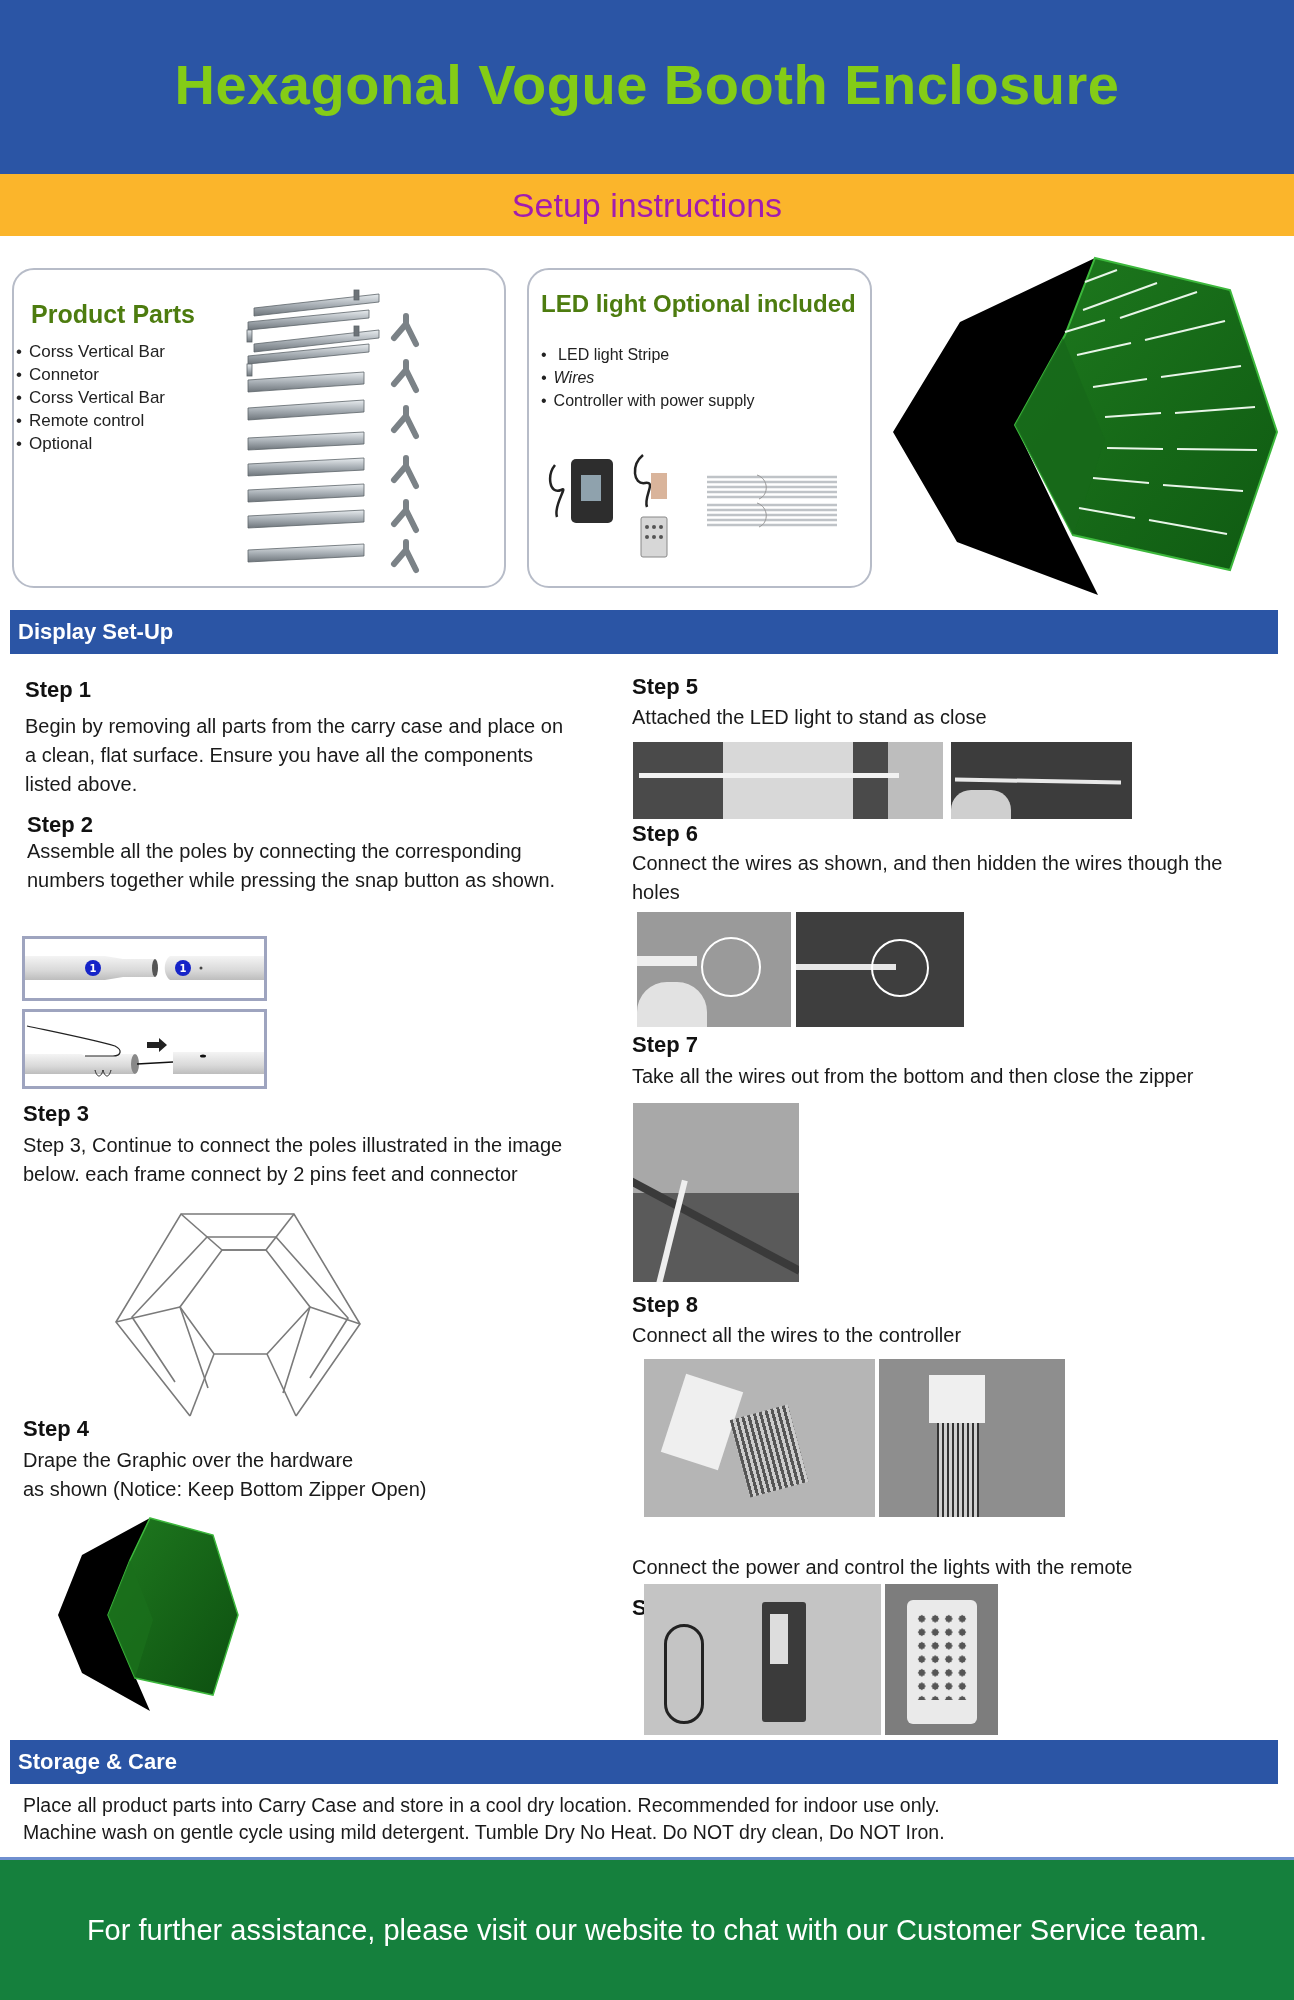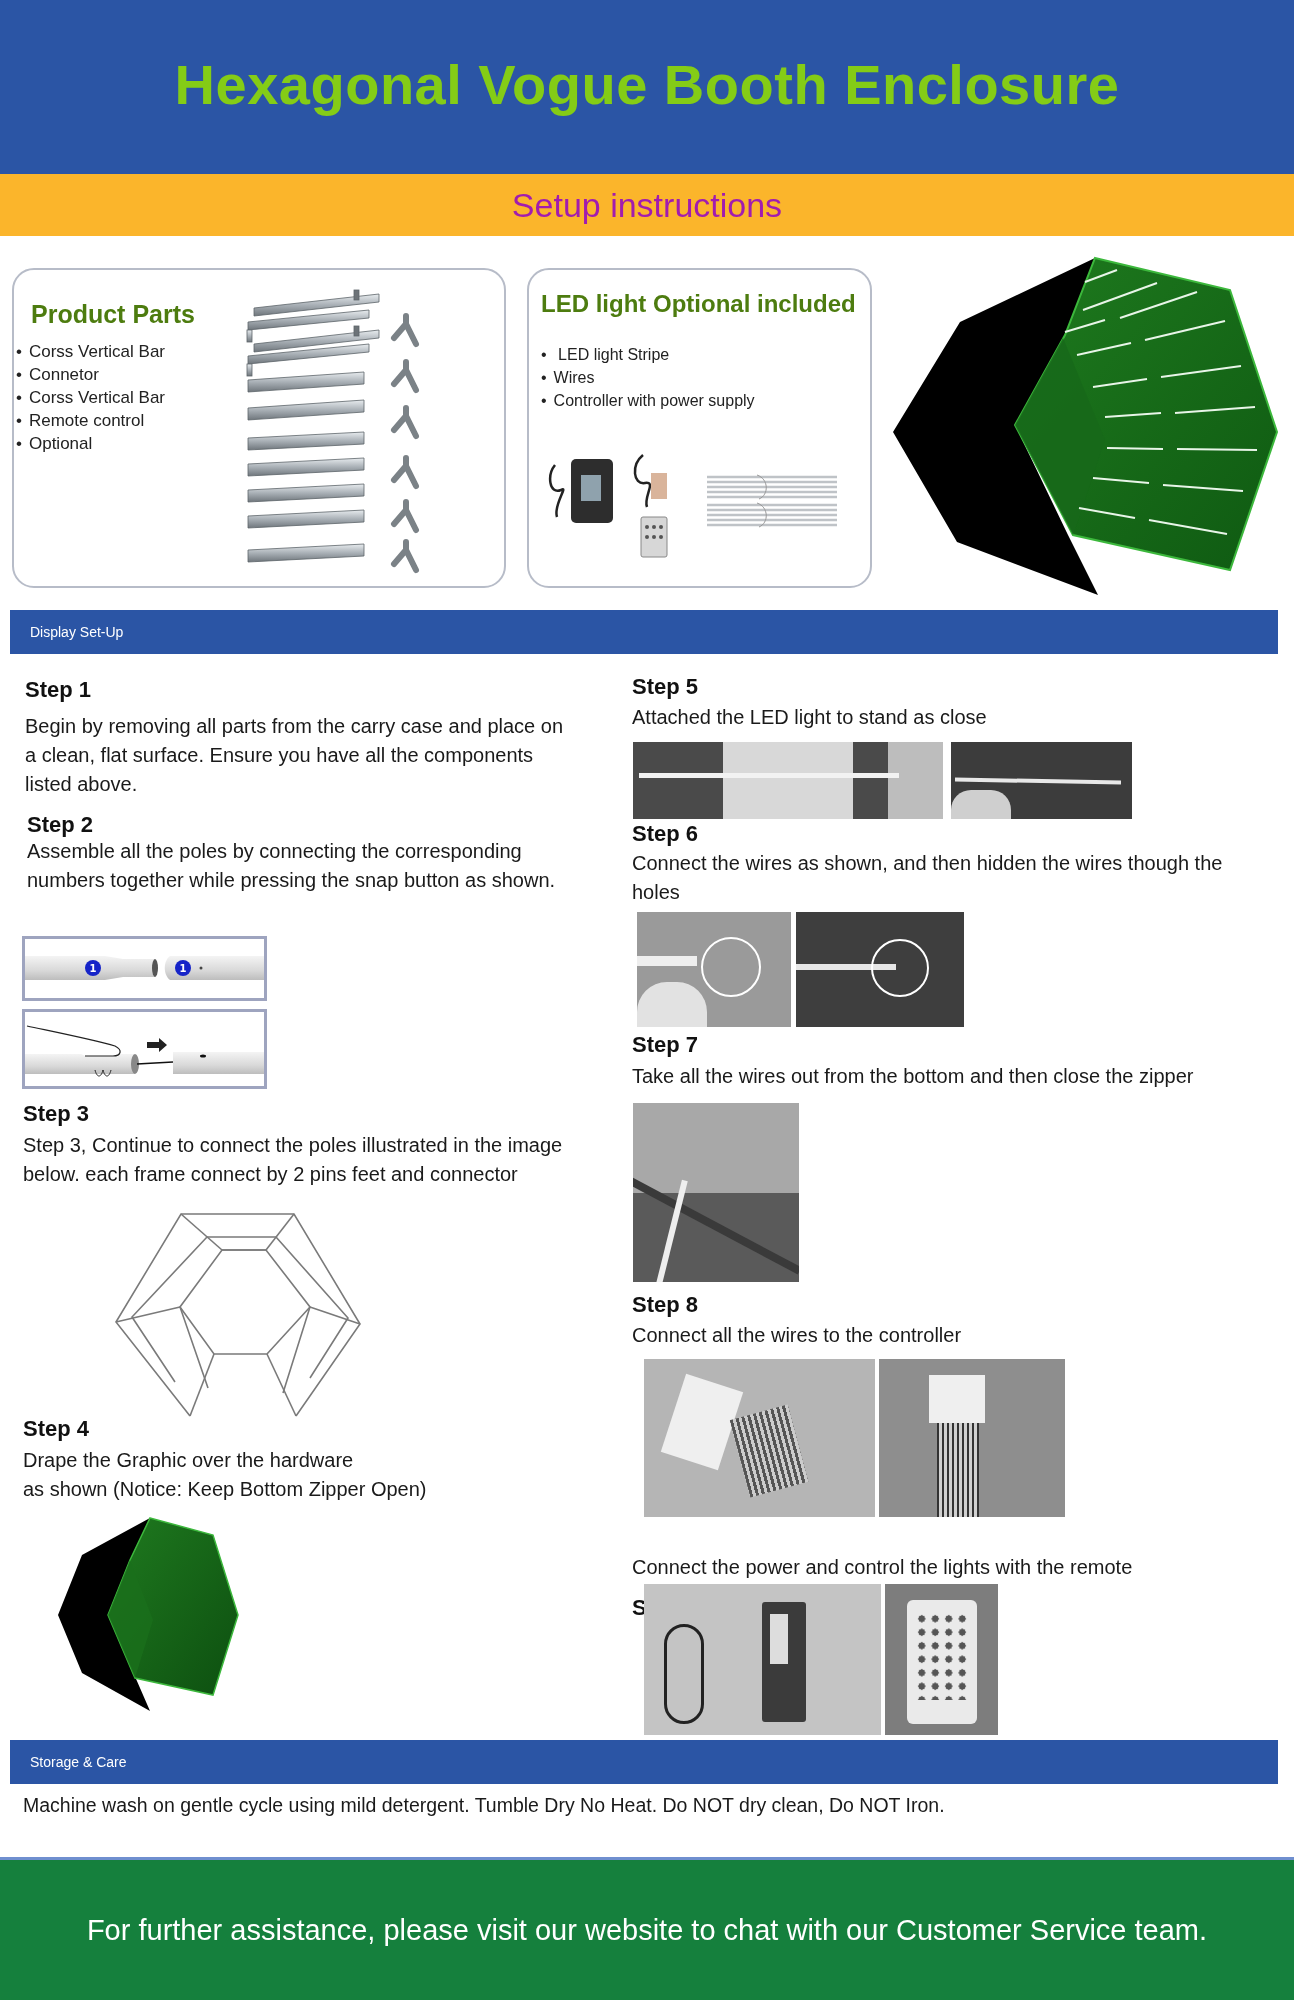--- a/index.html
+++ b/index.html
@@ -12,21 +12,21 @@
   .subheader span { color: #a21caf; font-size: 34px; font-weight: 400; }
 
   .card { position: absolute; border: 2px solid #b7bcc8; border-radius: 22px; background: #fff; }
   .card.parts { left: 12px; top: 268px; width: 494px; height: 320px; }
   .card.led { left: 527px; top: 268px; width: 345px; height: 320px; }
   .card h2 { position: absolute; font-size: 25px; font-weight: 700; color: #4d7c0f; }
   .card ul { position: absolute; list-style: none; }
   .card li { font-size: 17px; line-height: 23px; color: #222; }
   .card li::before { content: "\2022"; margin-right: 7px; }
 
-  .section-bar { position: absolute; left: 10px; width: 1268px; background: #2b55a5; color: #fff; font-weight: 400; display: flex; align-items: center; padding-left: 20px; font-size: 14px; }
+  .section-bar { position: absolute; left: 10px; width: 1268px; background: #2b55a5; color: #fff; font-weight: 700; display: flex; align-items: center; padding-left: 8px; font-size: 22px; }
   .display-bar { top: 610px; height: 44px; }
   .storage-bar { top: 1740px; height: 44px; }
 
   .step-title { position: absolute; font-size: 22px; font-weight: 700; color: #111; }
   .step-text { position: absolute; font-size: 20px; line-height: 29px; color: #1a1a1a; }
 
   .photo { position: absolute; background: #8a8a8a; overflow: hidden; }
   .diagram-box { position: absolute; border: 3px solid #9ea4bf; background: #fff; }
 
   .storage-text { position: absolute; left: 23px; top: 1792px; font-size: 19.5px; line-height: 27px; color: #1a1a1a; }
@@ -88,21 +88,21 @@
       <path d="M150,236 L162,222 L172,242 M162,222 L162,214"></path>
       <path d="M150,276 L162,262 L172,282 M162,262 L162,254"></path>
     </g>
   </svg>
 </div>
 
 <div class="card led">
   <h2 style="left:12px; top:20px; font-size:24px;">LED light Optional included</h2>
   <ul style="left:12px; top:73px;">
     <li style="font-size:16px;"> LED light Stripe</li>
-    <li style="font-size:16px;">Wires</li>
+    <li style="font-size:16px;font-style:italic;">Wires</li>
     <li style="font-size:16px;">Controller with power supply</li>
   </ul>
   <svg style="position:absolute; left:18px; top:165px;" width="320" height="130">
 
     <path d="M8,30 C0,40 2,60 14,55 C22,50 6,70 10,82" stroke="#222" stroke-width="2.5" fill="none"></path>
     <rect x="24" y="24" width="42" height="64" rx="5" fill="#2d2d2d"></rect>
     <rect x="34" y="40" width="20" height="26" fill="#8fa2ad"></rect>
 
     <path d="M96,20 C84,30 86,50 98,48 C110,46 96,62 100,72" stroke="#222" stroke-width="2.5" fill="none"></path>
     <rect x="104" y="38" width="16" height="26" fill="#d9b49b"></rect>
@@ -293,18 +293,19 @@
 </div>
 <div class="photo" style="left:885px; top:1584px; width:113px; height:151px; background:#7d7d7d;">
   <div style="position:absolute; left:22px; top:16px; width:70px; height:124px; background:#eaeaea; border-radius:6px;"></div>
   <div style="position:absolute; left:30px; top:28px; width:54px; height:88px; background:radial-gradient(circle,#555 35%,transparent 38%) 0 0/13.5px 13.5px;"></div>
 </div>
 
 <div class="section-bar storage-bar">
   <span>Storage &amp; Care</span>
 </div>
 <div class="storage-text">
+  <div>Place all product parts into Carry Case and store in a cool dry location. Recommended for indoor use only.</div>
   <div>Machine wash on gentle cycle using mild detergent. Tumble Dry No Heat. Do NOT dry clean, Do NOT Iron.</div>
 </div>
 
 <div class="footer">
   <span>For further assistance, please visit our website  to chat with our Customer Service team.</span>
 </div>
 
 </body></html>

